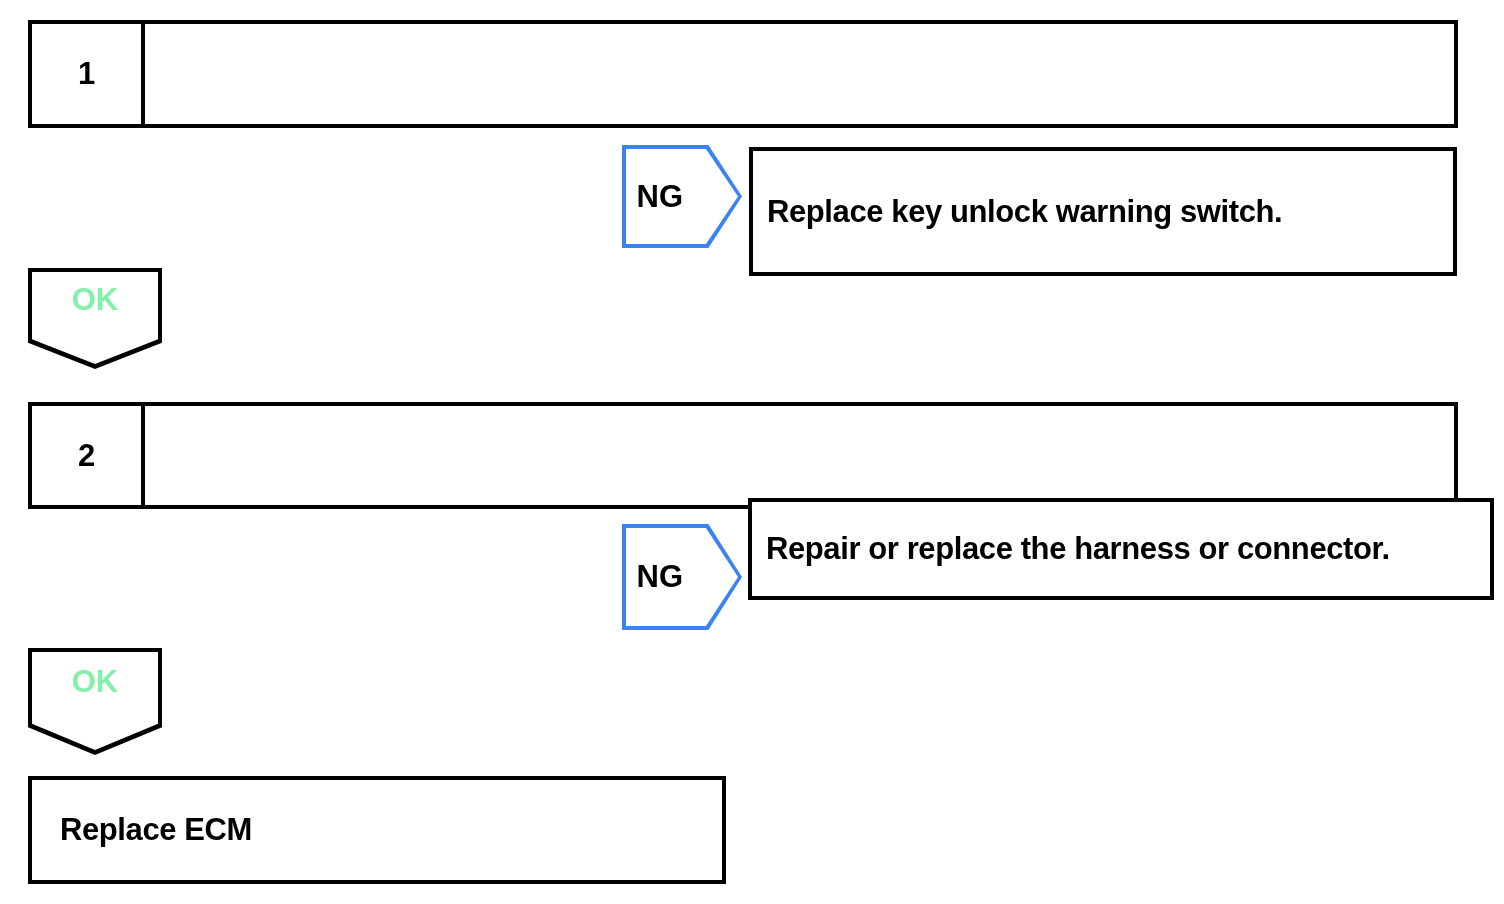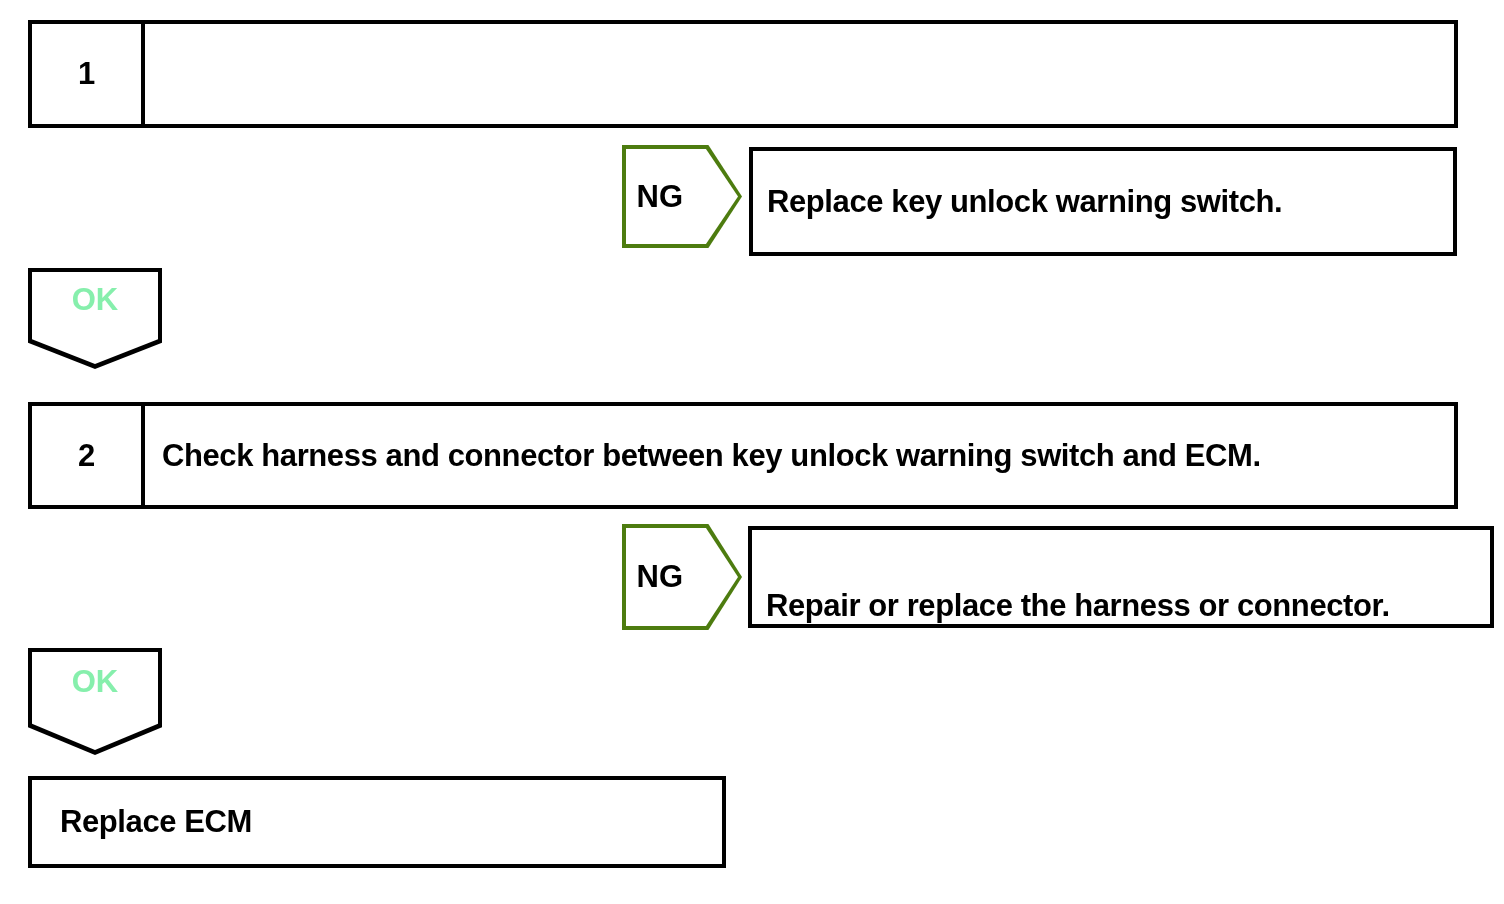--- a/index.html
+++ b/index.html
@@ -82,21 +82,21 @@
     align-items: center;
     padding-left: 14px;
     font-size: 31px;
     font-weight: bold;
     letter-spacing: -0.4px;
     white-space: nowrap;
   }
 
   
   .arrow-right {
-    background: #4d7c0f;
+    background: #3b82f6;
     -webkit-clip-path: polygon(0 0, 72% 0, 100% 50%, 72% 100%, 0 100%);
     clip-path: polygon(0 0, 72% 0, 100% 50%, 72% 100%, 0 100%);
     position: absolute;
   }
   .arrow-right .inner {
     position: absolute;
     left: 4px;
     top: 4px;
     right: 4px;
     bottom: 4px;
@@ -160,45 +160,44 @@
 
   <div class="node step-box" style="left:28px; top:20px; width:1430px; height:108px;">
     <div class="step-num">1</div>
   </div>
 
   <div class="arrow-right" style="left:622px; top:145px; width:120px; height:103px;">
     <div class="inner"></div>
     <div class="lbl">NG</div>
   </div>
 
-  <div class="node result-box" style="left:749px; top:147px; width:708px; height:109px;">
+  <div class="node result-box" style="left:749px; top:147px; width:708px; height:129px;">
     <span>Replace key unlock warning switch.</span>
   </div>
 
   <div class="arrow-down" style="left:28px; top:268px; width:134px; height:101px;">
     <div class="inner"></div>
     <div class="lbl">OK</div>
   </div>
 
   <div class="node step-box" style="left:28px; top:402px; width:1430px; height:107px;">
     <div class="step-num">2</div>
-    <div class="step-text">Check harness and connector between key unlock warning switch and ECM.</div>
   </div>
 
   <div class="arrow-right" style="left:622px; top:524px; width:120px; height:106px;">
     <div class="inner"></div>
     <div class="lbl">NG</div>
   </div>
 
-  <div class="node result-box" style="left:748px; top:526px; width:746px; height:102px;align-items:flex-end;">
+  <div class="node result-box" style="left:748px; top:498px; width:746px; height:102px;">
     <span>Repair or replace the harness or connector.</span>
   </div>
 
   <div class="arrow-down" style="left:28px; top:648px; width:134px; height:107px;">
     <div class="inner"></div>
     <div class="lbl">OK</div>
   </div>
 
-  <div class="node plain-box" style="left:28px; top:776px; width:698px; height:92px;">
+  <div class="node plain-box" style="left:28px; top:776px; width:698px; height:108px;">
     <span>Replace ECM</span>
   </div>
 
 </div>
 
 </body></html>

